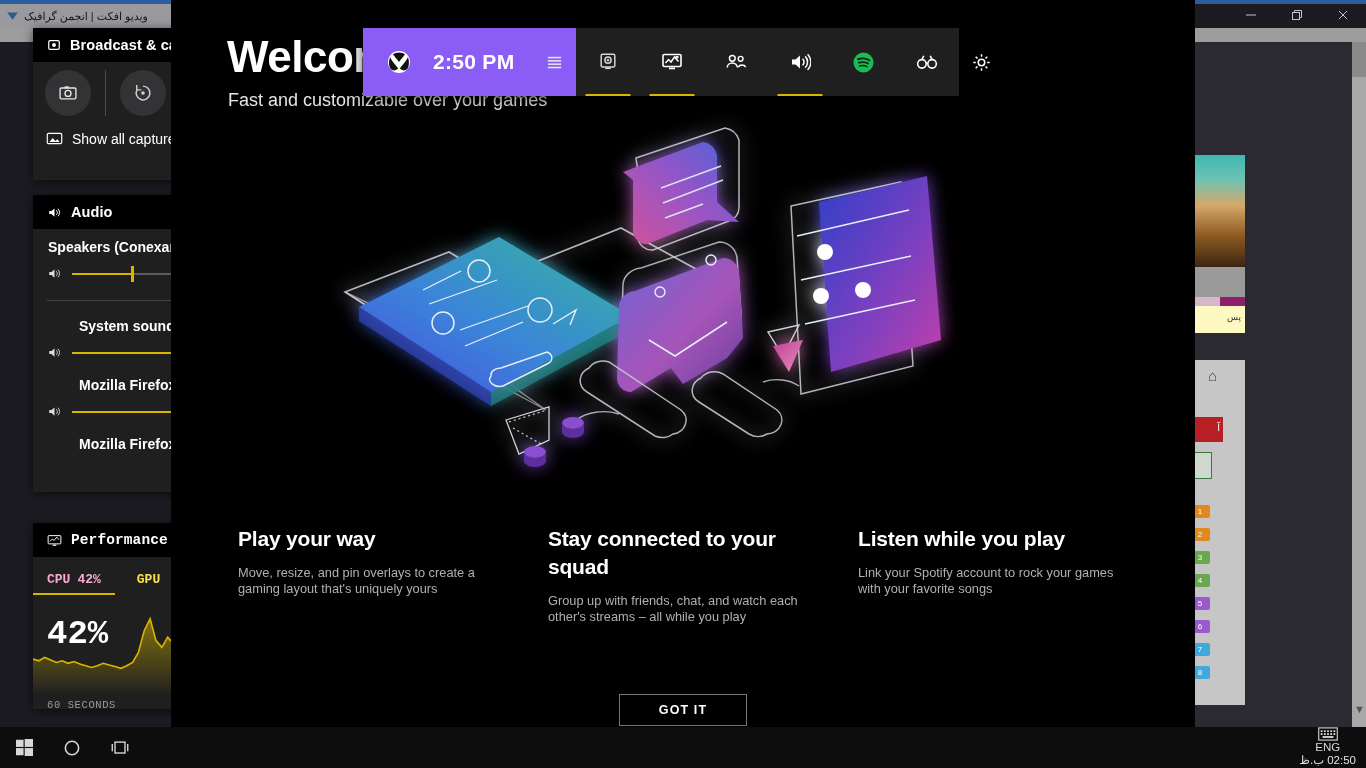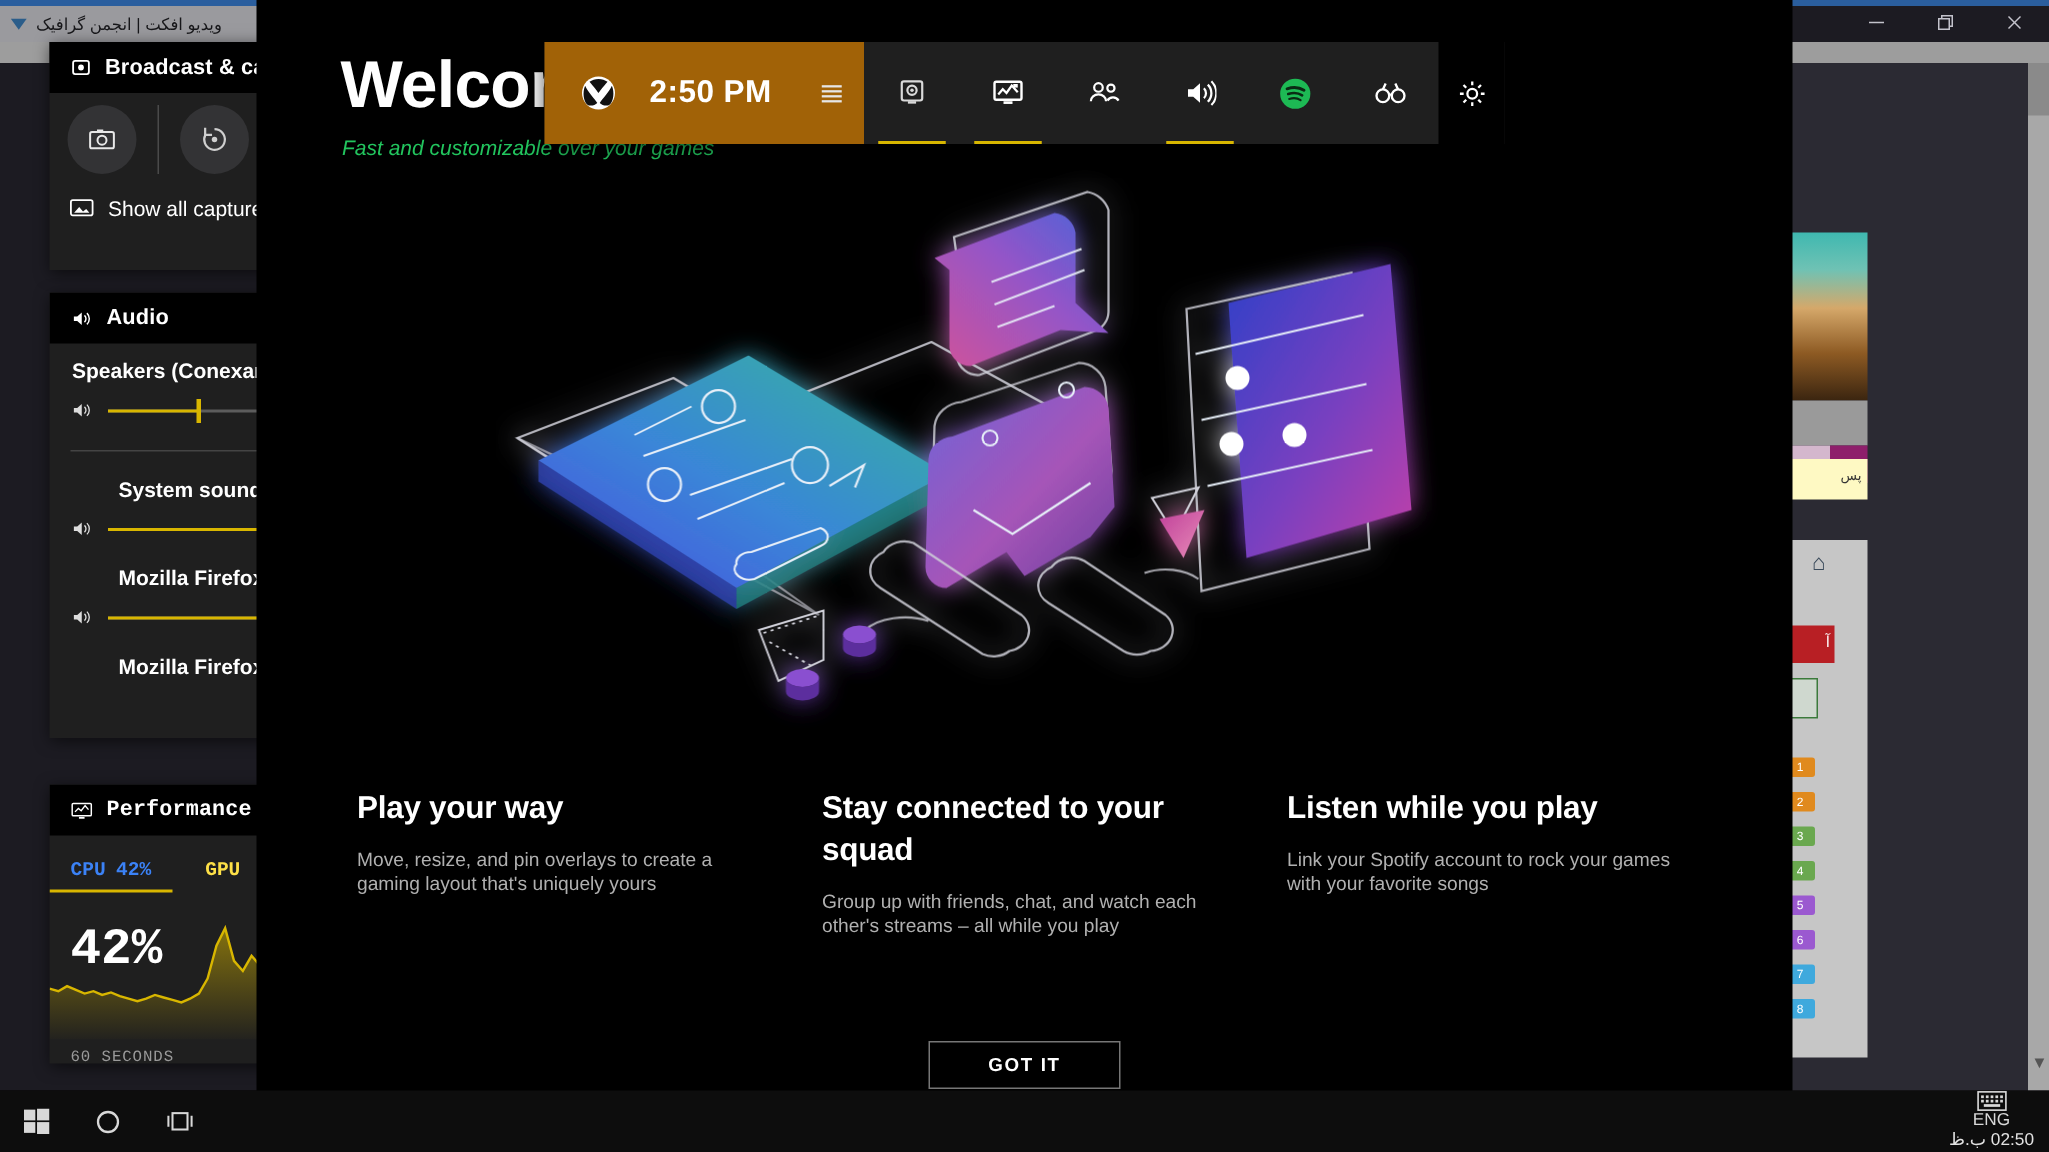--- a/index.html
+++ b/index.html
@@ -88,45 +88,45 @@
   .slider-fill { position:absolute; left:0; top:0; height:2px; background:#d8b600; }
   .slider-thumb { position:absolute; top:-7px; width:3px; height:16px; background:#d8b600; }
   .au-sep { height:1px; background:#444; margin:19px 0 0 14px; width:175px; }
   .au-app { color:#fff; font-size:14px; font-weight:bold; white-space:nowrap; padding:17px 0 0 46px; }
 
   
   #panel-perf { left:33px; top:523px; width:205px; height:186px; overflow:hidden;font-family:Liberation Mono, monospace; }
   .perf-tabs { display:flex; align-items:flex-end; height:38px; padding-left:14px; }
   .perf-tab { display:flex; gap:7px; align-items:center; padding:0 0 8px 0; font-size:13px;
     color:#fde047; font-weight:bold; position:relative; white-space:nowrap; }
-  .perf-tab.active { color:#3b82f6; }
+  .perf-tab.active { color:#f9a8d4; }
   .perf-tab.active::after { content:""; position:absolute; left:-14px; right:-14px; bottom:0; height:2px; background:#d8b600; }
   .perf-tab + .perf-tab { margin-left:36px; }
   .perf-graph { position:relative; height:90px; margin-top:8px; }
   .perf-big { position:absolute; left:14px; top:12px; font-size:34px; font-weight:bold; color:#fff; z-index:2; }
   .perf-foot { color:#9a9a9a; font-size:10.5px; letter-spacing:.6px; padding:6px 0 0 14px; }
 
   
   .hub { position:absolute; left:363px; top:28px; width:640px; height:68px; background:#1f1f1f;
     display:flex; align-items:center; box-shadow:0 2px 14px rgba(0,0,0,.7); }
-  .hub-left { height:68px; background:#a16207; display:flex; align-items:center; padding:0 0 0 10px; }
+  .hub-left { height:68px; background:#8b5cf6; display:flex; align-items:center; padding:0 0 0 10px; }
   .hub-xbox { width:52px; display:flex; align-items:center; justify-content:center; }
   .hub-clock { color:#fff; font-size:21px; font-weight:bold; letter-spacing:.3px; padding:0 18px 0 8px; }
   .hub-menu { width:44px; display:flex; align-items:center; justify-content:center; color:#e6e6e6; }
   .hub-icons { flex:1; display:flex; align-items:center; height:68px; }
   .hub-icon { position:relative; flex:1; height:68px; display:flex; align-items:center; justify-content:center; color:#fff; }
   .hub-icon .underline { position:absolute; bottom:0; left:50%; transform:translateX(-50%);
     width:45px; height:2px; background:#d8b600; }
   .hub-settings { width:44px; height:68px; background:#000; display:flex;
     align-items:center; justify-content:center; color:#fff; }
 
   
   .welcome { position:absolute; left:171px; top:0; width:1024px; height:768px; background:#000; }
   .wc-title { position:absolute; left:56px; top:32px; font-size:44px; font-weight:bold; color:#fff; letter-spacing:-.5px; }
-  .wc-sub { position:absolute; left:57px; top:90px; font-size:14px; color:#22c55e;font-style:italic; }
+  .wc-sub { position:absolute; left:57px; top:90px; font-size:18px; color:#e5e5e5; }
 
   .wc-art { position:absolute; left:160px; top:110px; width:720px; height:400px; }
 
   .wc-cols { position:absolute; left:67px; top:525px; width:920px; display:flex; gap:10px; }
   .wc-col { width:306px; padding-right:32px; }
   .wc-h { font-size:21px; font-weight:bold; color:#fff; line-height:1.33; letter-spacing:-.2px; }
   .wc-p { font-size:12.8px; color:#b0b0b0; line-height:1.28; margin-top:12px; }
 
   .wc-cta { position:absolute; left:0; right:0; top:694px; display:flex; justify-content:center; }
   .wc-btn { width:128px; height:32px; border:1px solid #767676; background:transparent;

